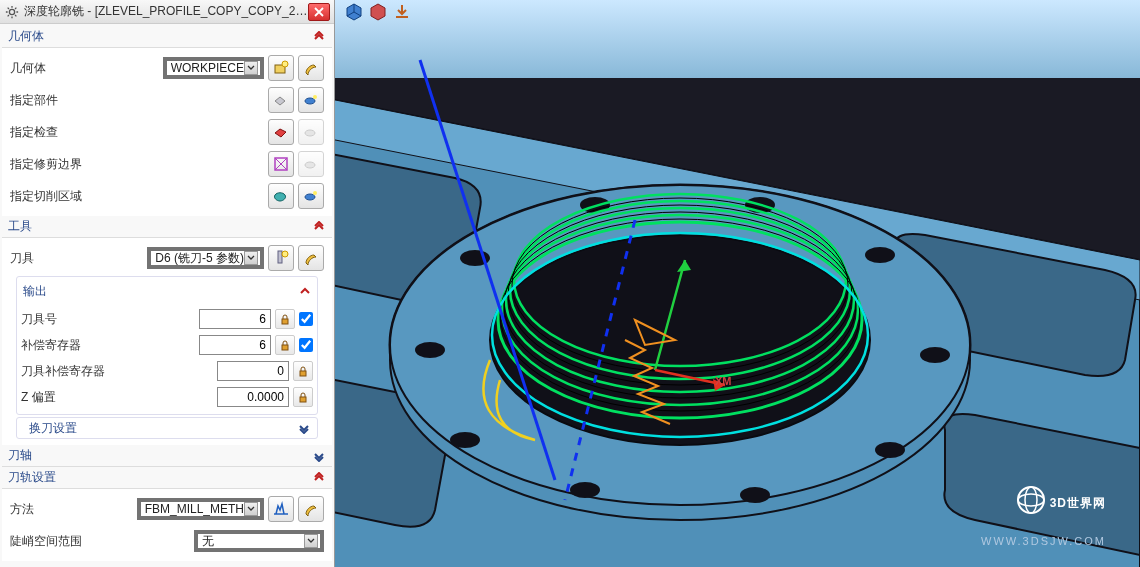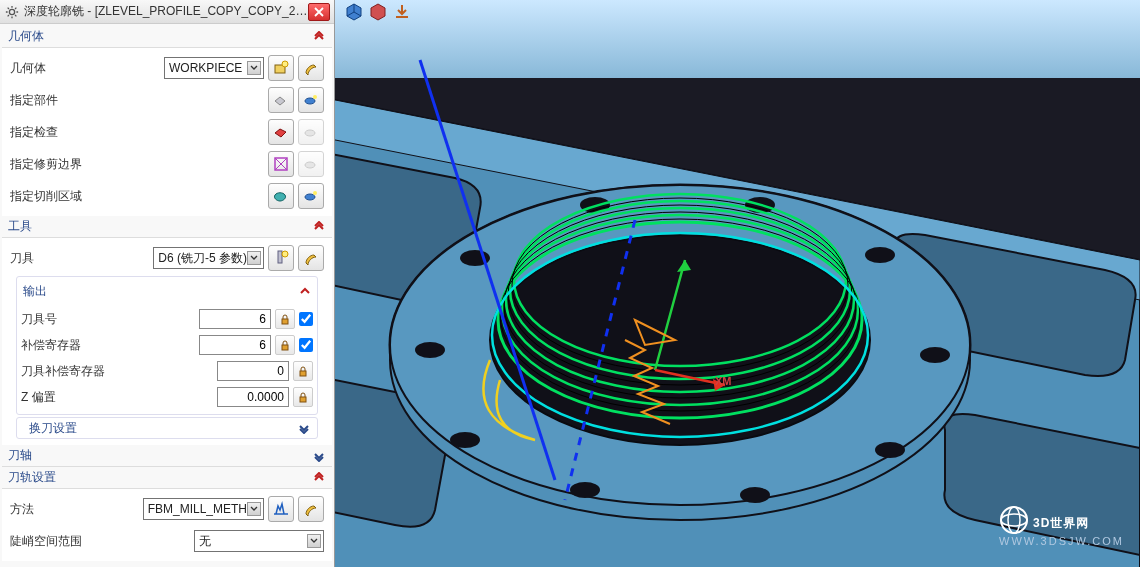--- a/index.html
+++ b/index.html
@@ -30,35 +30,35 @@
   .section-content { padding: 4px 8px; background:#fff;}
   .section-content.sub { margin: 2px 6px; border:1px solid #dde; border-radius:3px; padding:4px;}
   .section-content.sub .sub-title { color:#2a4a8a; padding:2px 2px 6px 2px; display:flex; align-items:flex-end;}
   .section-content.sub .sub-title .chev { margin-left:auto;}
   
   .row { display:flex; align-items:center; height: 32px; gap:4px;}
   .row .lbl { flex:1; color:#333;}
   .row .icon-btn { width:26px; height:26px; border:1px solid #aaa; border-radius:3px; background:linear-gradient(#fefefe,#e4e4e4); display:flex; align-items:center; justify-content:center; cursor:pointer;}
   .row .icon-btn.disabled { opacity:0.5; cursor:default;}
   
-  .dropdown { height:22px; border:1px solid #737373; background:#fff; display:flex; align-items:center; padding:0 2px 0 4px; min-width:90px;}
+  .dropdown { height:22px; border:4px solid #737373; background:#fff; display:flex; align-items:center; padding:0 2px 0 4px; min-width:90px;}
   .dropdown .val { flex:1; color:#222; white-space:nowrap; overflow:hidden;}
   .dropdown .arrow { width:14px; height:14px; background:linear-gradient(#f0f0f0,#d0d0d0); border:1px solid #999; display:flex; align-items:center; justify-content:center;}
   
   .num-input { width:72px; height:20px; border:1px solid #888; background:#fff; text-align:right; padding:0 4px; }
   .lock-btn { width:20px; height:20px; border:1px solid #ccc; border-radius:2px; background:linear-gradient(#fefefe,#e8e8e8); display:flex; align-items:center; justify-content:center;}
   .check { width:14px; height:14px; }
   
   .viewport { flex:1; height:567px; background:#1a1a24; position:relative; overflow:hidden;}
   .vp-top { position:absolute; top:0; left:0; right:0; height:78px; background:linear-gradient(#cce8ff,#88b8d8);}
   
-  .watermark { position:absolute; right:16px; bottom:20px; text-align:left; }
+  .watermark { position:absolute; right:34px; bottom:20px; text-align:right; }
   .watermark .line1 { color:#fff; font-size:28px; font-weight:bold; letter-spacing:1px;}
   .watermark .line1 .globe { display:inline-flex; width:30px; height:30px; vertical-align:middle; margin-right:4px;}
-  .watermark .line2 { color:#b0c8e0; font-size:11px; letter-spacing:2px; margin-top:0;}
+  .watermark .line2 { color:#b0c8e0; font-size:11px; letter-spacing:2px; margin-top:20px;}
   
   .axis-label { position:absolute; color:#d04040; font-size:11px; font-weight:bold;}
 
   .main-scene { position:absolute; top:0; left:0; width:100%; height:100%;}
 </style>
 </head>
 <body>
 
 <div class="left-panel">
   <div class="titlebar">

